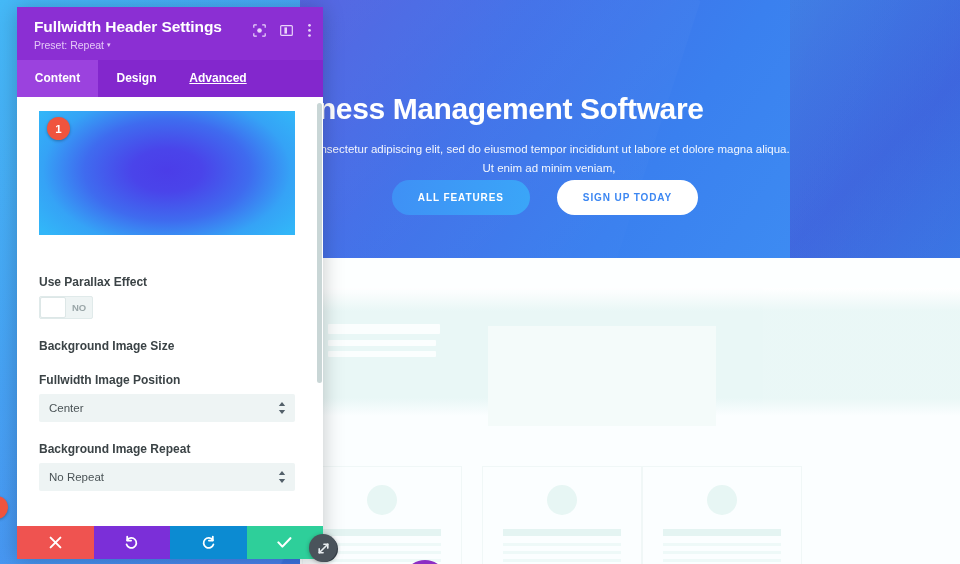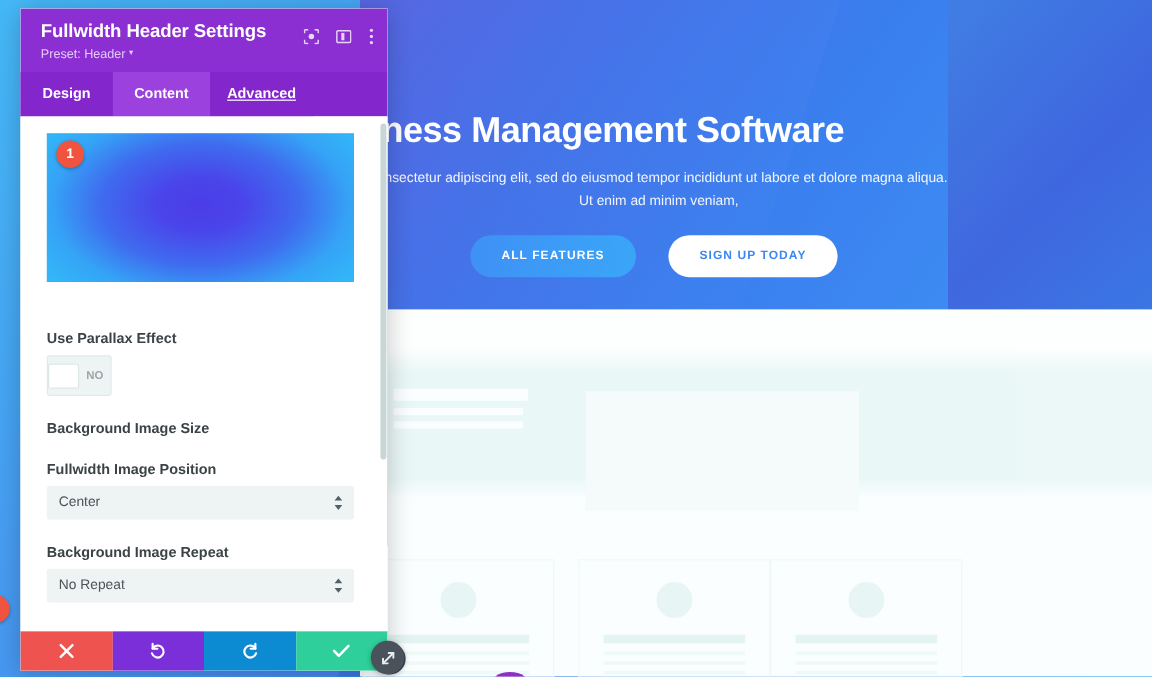--- a/index.html
+++ b/index.html
@@ -69,21 +69,21 @@
     position:absolute;
     left: 8px; top: 140px;
     width: 482px;
     color: rgba(255,255,255,0.93);
     font-size: 11.5px;
     line-height: 19px;
     text-align:center;
   }
   .hero-btns{
     position:absolute;
-    left: 0; top: 196px; width: 490px;
+    left: 0; top: 180px; width: 490px;
     display:flex; justify-content:center; gap: 27px;
   }
   .btn-pill {
     border:none;
     border-radius: 40px;
     padding: 12px 26px;
     font-size: 10px;
     font-weight: 700;
     letter-spacing: 0.9px;
     cursor: pointer;
@@ -239,21 +239,21 @@
 
   .fieldlabel{
     color:#3b4346; font-size:12px; font-weight:700;
     margin: 20px 0 7px 0;
     display:flex; align-items:center;
   }
   .fieldlabel.first{ margin-top: 40px; }
 
   
   .toggle{
-    width: 54px; height: 34px;
+    width: 54px; height: 23px;
     background:#eef4f4;
     border:1px solid #e0eaea;
     border-radius:2px;
     display:flex; align-items:center;
     cursor:pointer;
   }
   .toggle .knob{
     width: 26px; height: 21px;
     background:#fff;
     border:1px solid #dde7e7;
@@ -388,21 +388,21 @@
     </div>
 
     <div class="site-rule"></div>
   </div>
 
   <div class="modal">
 
     <div class="modal-head">
       <div class="modal-title">Fullwidth Header Settings</div>
       <div class="modal-preset">
-        <span>Preset: Header</span>
+        <span>Preset: Repeat</span>
         <span class="caret">▾</span>
       </div>
       <div class="head-icons">
         <span class="hicon" title="focus">
           <svg width="13" height="13" viewBox="0 0 13 13" aria-hidden="true">
             <path d="M0.8,0.8 h3 M0.8,0.8 v3 M12.2,0.8 h-3 M12.2,0.8 v3 M0.8,12.2 h3 M0.8,12.2 v-3 M12.2,12.2 h-3 M12.2,12.2 v-3" stroke="#e9d5f9" stroke-width="1.2" fill="none"></path>
             <circle cx="6.5" cy="6.5" r="2.3" fill="#e9d5f9"></circle>
           </svg>
         </span>
         <span class="hicon" title="layout">
@@ -415,22 +415,22 @@
           <svg width="5" height="15" viewBox="0 0 5 15" aria-hidden="true">
             <circle cx="2.5" cy="2.3" r="1.35" fill="#e9d5f9"></circle>
             <circle cx="2.5" cy="7.4" r="1.35" fill="#e9d5f9"></circle>
             <circle cx="2.5" cy="12.5" r="1.35" fill="#e9d5f9"></circle>
           </svg>
         </span>
       </div>
     </div>
 
     <div class="tabs">
+      <div class="tab t1">Content</div>
       <div class="tab t2">Design</div>
-      <div class="tab t1">Content</div>
       <div class="tab t3">Advanced</div>
     </div>
 
     <div class="modal-body">
       <div class="scrollarea">
 
         <div class="img-preview">
           <div class="badge badge-1">1</div>
         </div>
 

